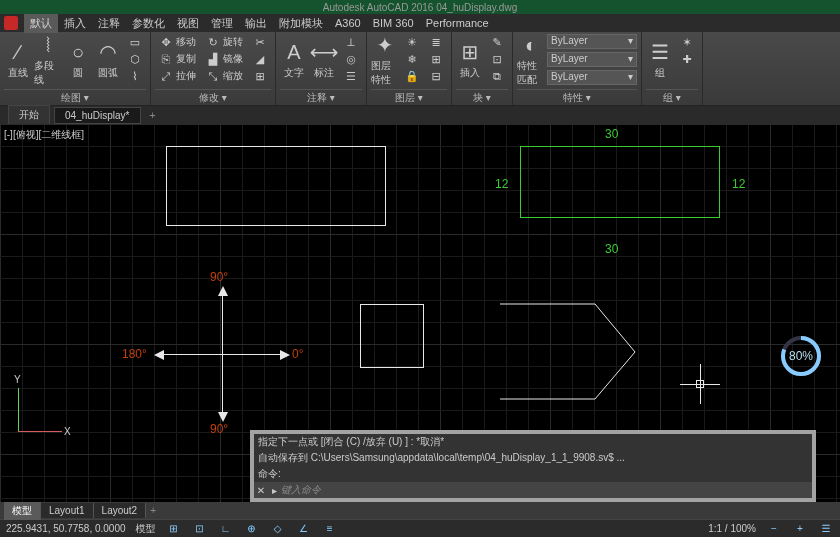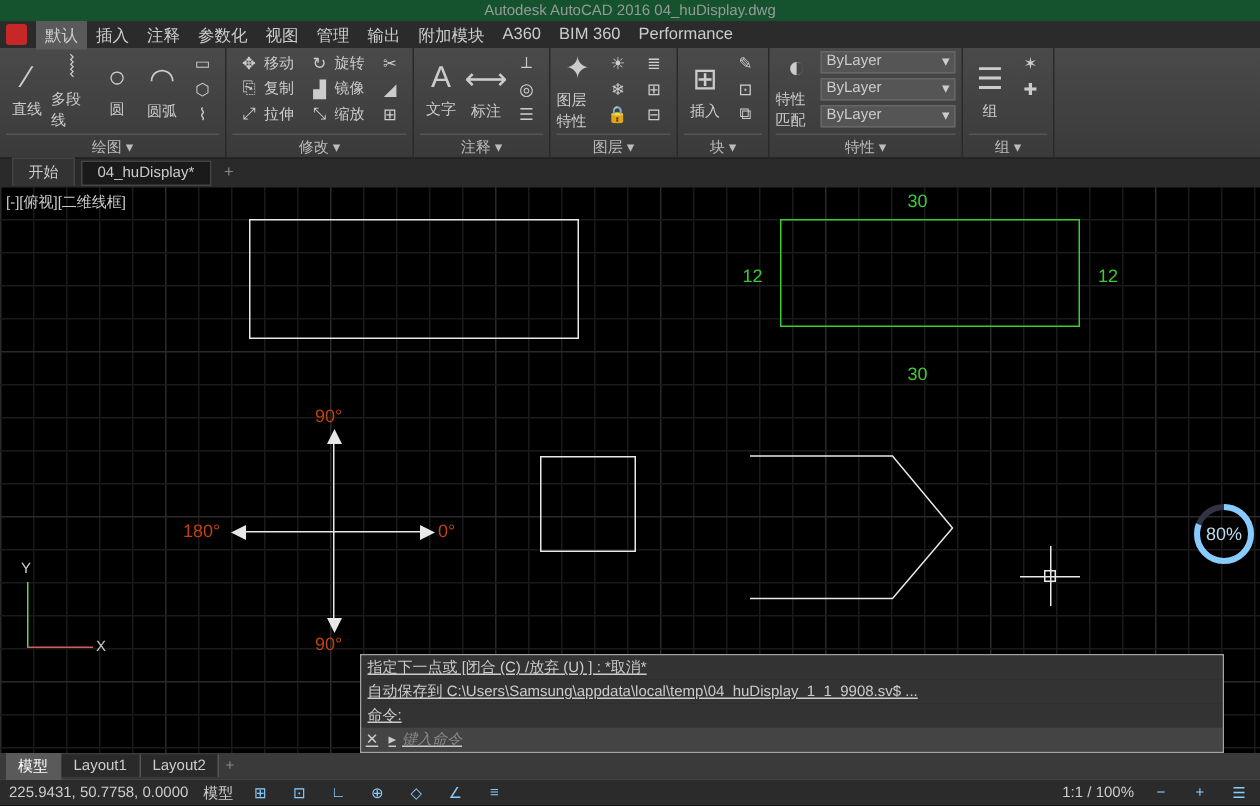--- a/index.html
+++ b/index.html
@@ -68,26 +68,26 @@
 .crosshair .v { position: absolute; width: 1px; height: 40px; background: #e8e8e8; left: 0; top: -20px; }
 .crosshair .box { position: absolute; width: 8px; height: 8px; border: 1px solid #e8e8e8; left: -4px; top: -4px; }
 
 
 .ucs { position: absolute; left: 18px; bottom: 70px; }
 .ucs-y { position: absolute; width: 1px; height: 44px; background: #5bd65b; left: 0; bottom: 0; }
 .ucs-x { position: absolute; height: 1px; width: 44px; background: #d65b5b; left: 0; bottom: 0; }
 .ucs-lbl { position: absolute; color: #ccc; font-size: 10px; }
 
 
-.circ-prog { position: absolute; right: 2px; top: 210px; width: 44px; height: 44px; border-radius: 50%; }
+.circ-prog { position: absolute; right: 17px; top: 210px; width: 44px; height: 44px; border-radius: 50%; }
 .circ-prog svg { width: 44px; height: 44px; }
 .circ-prog .pct { position: absolute; inset: 0; display: flex; align-items: center; justify-content: center; color: #bbddee; font-size: 12px; }
 
 
-.cmd-area { position: absolute; left: 240px; right: 24px; bottom: 0px; background: rgba(40,40,40,.95); border: 1px solid #a3a3a3; font-size: 10px; color: #ccc; text-decoration: underline; }
+.cmd-area { position: absolute; left: 250px; right: 24px; bottom: 0px; background: rgba(40,40,40,.95); border: 4px solid #a3a3a3; font-size: 10px; color: #ccc; }
 .cmd-area .hist { padding: 1px 4px; background: #333; white-space: nowrap; overflow: hidden; }
 .cmd-area .input-row { display: flex; align-items: center; background: #444; height: 16px; }
 .cmd-area .input-row .close { width: 14px; text-align: center; cursor: pointer; }
 .cmd-area .input-row .prompt { padding: 0 4px; }
 .cmd-area .input-row .placeholder { color: #888; font-style: italic; }
 
 
 .layout-tabs { height: 17px; background: #3a3a3a; display: flex; align-items: center; padding: 0 4px; gap: 0; font-size: 10px; }
 .layout-tab { padding: 2px 8px; background: #2a2a2a; border-right: 1px solid #555; color: #ccc; cursor: pointer; }
 .layout-tab.active { background: #5a5a5a; color: #fff; }

